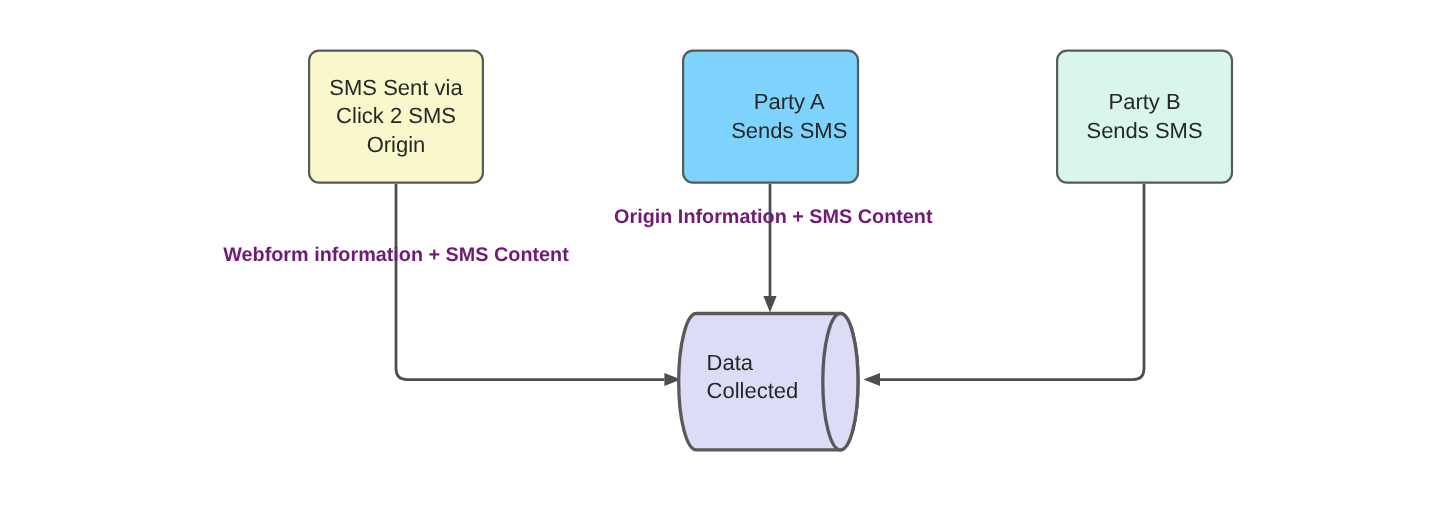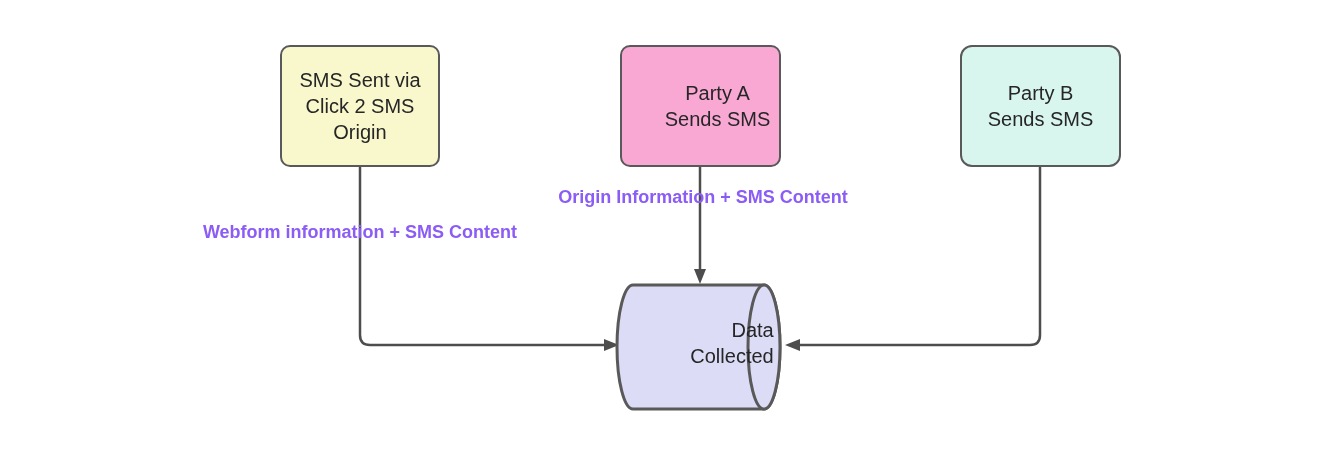--- a/index.html
+++ b/index.html
@@ -36,35 +36,34 @@
   }
   .node-webform { left: 280px; top: 45px; width: 160px; height: 122px; }
   .node-party-a { left: 620px; top: 45px; width: 161px; height: 122px; }
   .node-party-b { left: 960px; top: 45px; width: 161px; height: 122px; }
   .edge-label {
     position: absolute;
     transform: translate(-50%, -50%);
     white-space: nowrap;
     font-size: 18px;
     font-weight: bold;
-    color: #8b5cf6;
+    color: #701a75;
   }
   .edge-label-webform     { left: 360px;  top: 232px; text-align: center; }
   .edge-label-origin      { left: 703px;  top: 197px; }
   .edge-label-destination { left: 1040px; top: 215px; }
   .cylinder-label {
     position: absolute;
     left: 684px;
     top: 343px;
     transform: translate(-50%, -50%);
-    text-align: right;
+    text-align: left;
     font-size: 20px;
     line-height: 26px;
     color: #262626;
-    margin-left: 48px;
   }
   .edge-path {
     fill: none;
     stroke: currentColor;
     stroke-width: 2.5;
   }
   .arrowhead {
     fill: currentColor;
     stroke: none;
   }
@@ -96,26 +95,26 @@
       <ellipse class="cylinder-shape" cx="764" cy="347" rx="16" ry="62" style="fill: rgb(220, 220, 247); stroke: rgb(89, 89, 89);"></ellipse>
     </g>
   </svg>
 
   <div class="node node-webform" style="background-color: rgb(249, 248, 205); border-color: rgb(89, 89, 89);">
     <span>SMS Sent via</span>
     <span>Click 2 SMS</span>
     <span>Origin</span>
   </div>
 
-  <div class="node node-party-a" style="background-color: #f9a8d4; border-color: rgb(89, 89, 89); padding-left: 34px;">
+  <div class="node node-party-a" style="background-color: #7dd3fc; border-color: rgb(89, 89, 89); padding-left: 34px;">
     <span>Party A</span>
     <span>Sends SMS</span>
   </div>
 
-  <div class="node node-party-b" style="background-color: rgb(216, 245, 238); border-color: rgb(89, 89, 89); border-radius: 12px;">
+  <div class="node node-party-b" style="background-color: rgb(216, 245, 238); border-color: rgb(89, 89, 89);">
     <span>Party B</span>
     <span>Sends SMS</span>
   </div>
 
   <div class="cylinder-label">
     <div>Data</div>
     <div>Collected</div>
   </div>
 
   <div class="edge-label edge-label-webform">Webform information + SMS Content</div>

